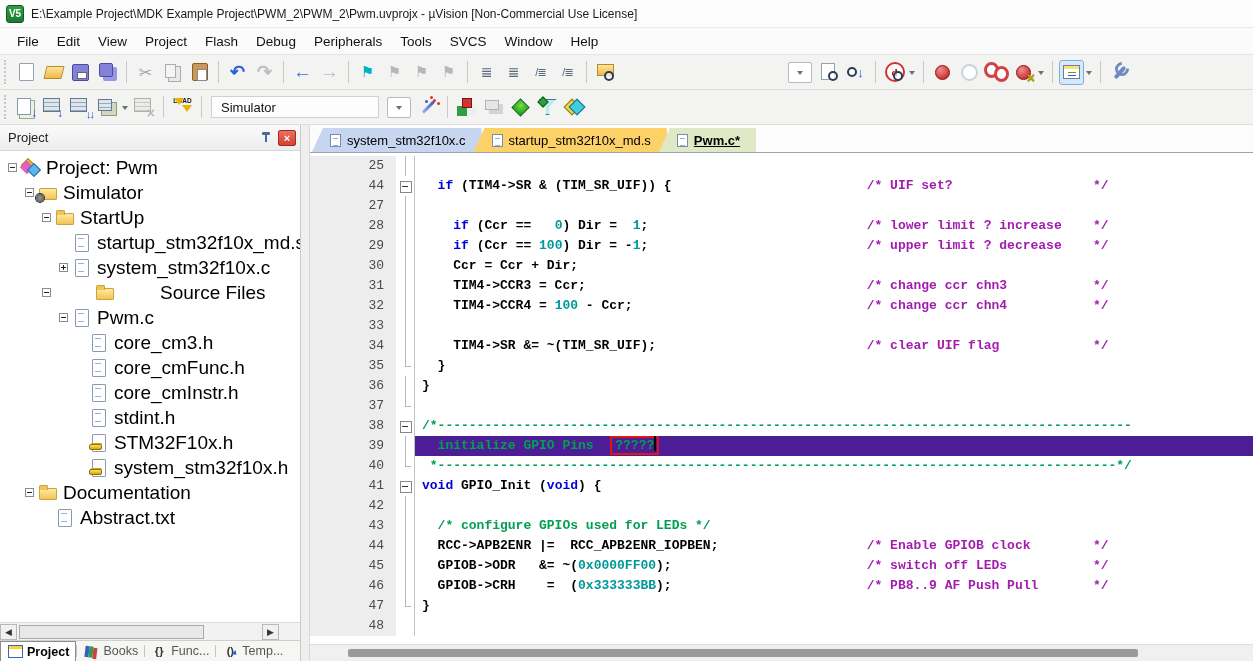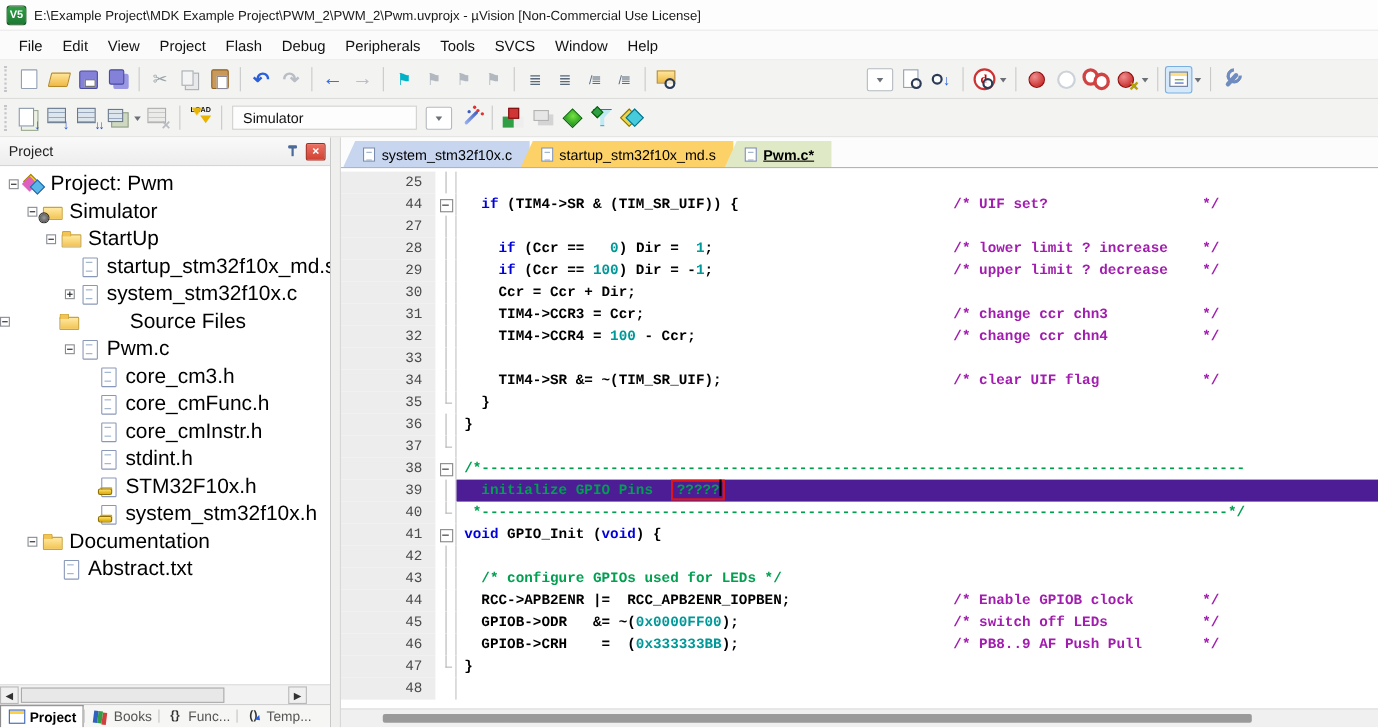--- a/index.html
+++ b/index.html
@@ -454,21 +454,21 @@
         <div class="trow" style="padding-left: 59px;">
           <span class="exp-sp"></span>
           <span class="ti ti-file"></span>
           <span>startup_stm32f10x_md.s</span>
         </div>
         <div class="trow" style="padding-left: 59px;">
           <span class="exp plus"></span>
           <span class="ti ti-file"></span>
           <span>system_stm32f10x.c</span>
         </div>
-        <div class="trow" style=" gap: 40px;">
+        <div class="trow" style="padding-left: 42px; gap: 40px;">
           <span class="exp"></span>
           <span class="ti ti-folder"></span>
           <span>Source Files</span>
         </div>
         <div class="trow" style="padding-left: 59px;">
           <span class="exp"></span>
           <span class="ti ti-file"></span>
           <span>Pwm.c</span>
         </div>
         <div class="trow" style="padding-left: 76px;">

